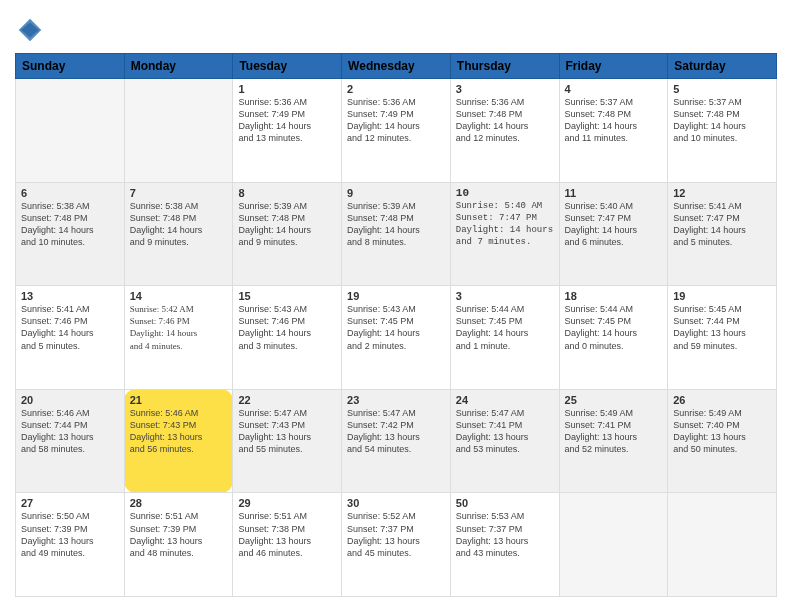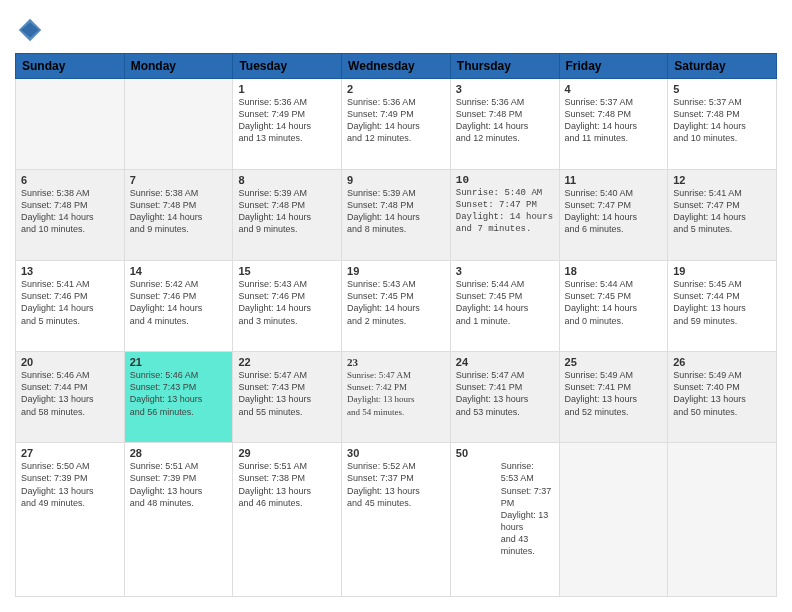--- a/index.html
+++ b/index.html
@@ -215,21 +215,21 @@
         <tr>
           <td>
             <span class="day-number">13</span>
             <div class="day-info" style="white-space: pre-line;">Sunrise: 5:41 AM
 Sunset: 7:46 PM
 Daylight: 14 hours
 and 5 minutes.</div>
           </td>
           <td>
             <span class="day-number">14</span>
-            <div class="day-info" style="white-space: pre-line;">Sunrise: 5:42 AM
+            <div class="day-info" style="white-space: pre-line; font-family: Liberation Serif, serif;">Sunrise: 5:42 AM
 Sunset: 7:46 PM
 Daylight: 14 hours
 and 4 minutes.</div>
           </td>
           <td>
             <span class="day-number">15</span>
             <div class="day-info" style="white-space: pre-line;">Sunrise: 5:43 AM
 Sunset: 7:46 PM
 Daylight: 14 hours
 and 3 minutes.</div>
@@ -264,35 +264,35 @@
           </td>
         </tr>
         <tr>
           <td style="background: rgb(240, 240, 240);">
             <span class="day-number">20</span>
             <div class="day-info" style="white-space: pre-line;">Sunrise: 5:46 AM
 Sunset: 7:44 PM
 Daylight: 13 hours
 and 58 minutes.</div>
           </td>
-          <td style="background: #5eead4;">
+          <td style="background: #fde047; border-radius: 12px;">
             <span class="day-number">21</span>
             <div class="day-info" style="white-space: pre-line;">Sunrise: 5:46 AM
 Sunset: 7:43 PM
 Daylight: 13 hours
 and 56 minutes.</div>
           </td>
           <td style="background: rgb(240, 240, 240);">
             <span class="day-number">22</span>
             <div class="day-info" style="white-space: pre-line;">Sunrise: 5:47 AM
 Sunset: 7:43 PM
 Daylight: 13 hours
 and 55 minutes.</div>
           </td>
-          <td style="background: rgb(240, 240, 240); font-family: Liberation Serif, serif;">
+          <td style="background: rgb(240, 240, 240);">
             <span class="day-number">23</span>
             <div class="day-info" style="white-space: pre-line;">Sunrise: 5:47 AM
 Sunset: 7:42 PM
 Daylight: 13 hours
 and 54 minutes.</div>
           </td>
           <td style="background: rgb(240, 240, 240);">
             <span class="day-number">24</span>
             <div class="day-info" style="white-space: pre-line;">Sunrise: 5:47 AM
 Sunset: 7:41 PM
@@ -338,21 +338,21 @@
           </td>
           <td>
             <span class="day-number">30</span>
             <div class="day-info" style="white-space: pre-line;">Sunrise: 5:52 AM
 Sunset: 7:37 PM
 Daylight: 13 hours
 and 45 minutes.</div>
           </td>
           <td>
             <span class="day-number">50</span>
-            <div class="day-info" style="white-space: pre-line; margin-left: 45px;">Sunrise: 5:53 AM
+            <div class="day-info" style="white-space: pre-line;">Sunrise: 5:53 AM
 Sunset: 7:37 PM
 Daylight: 13 hours
 and 43 minutes.</div>
           </td>
           <td style="background: rgb(245, 245, 245);"></td>
           <td style="background: rgb(245, 245, 245);"></td>
         </tr>
       </tbody>
   </table>
 </div>

